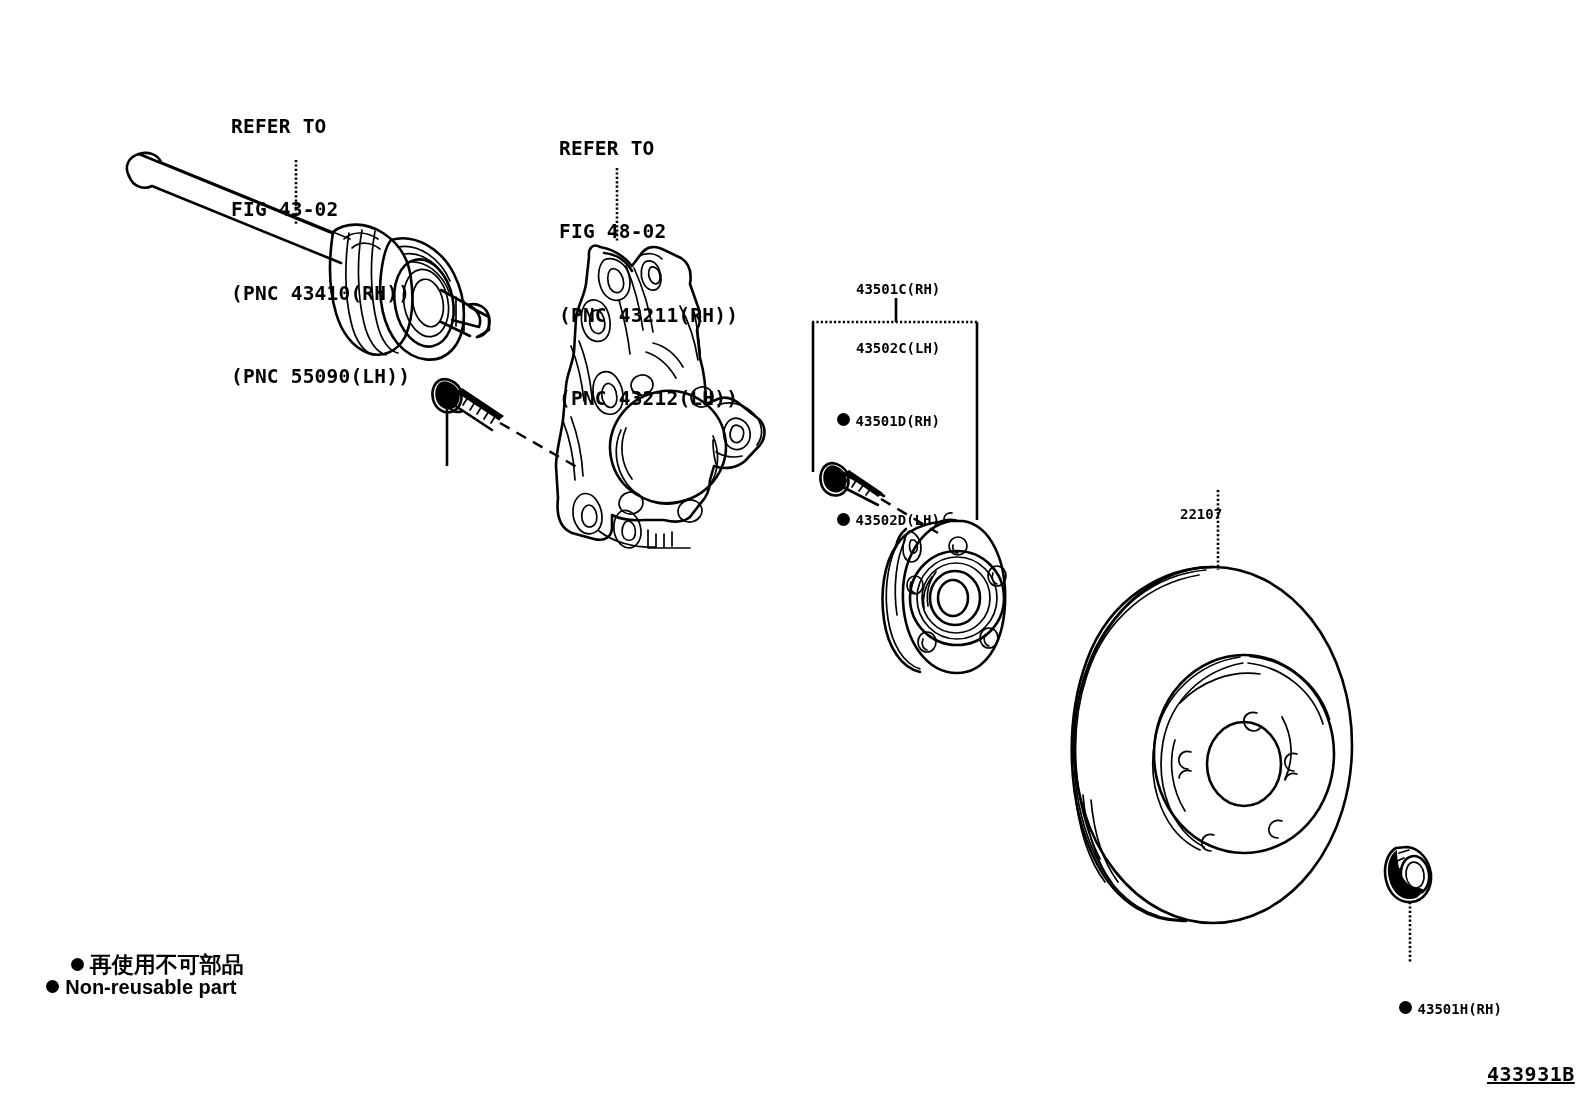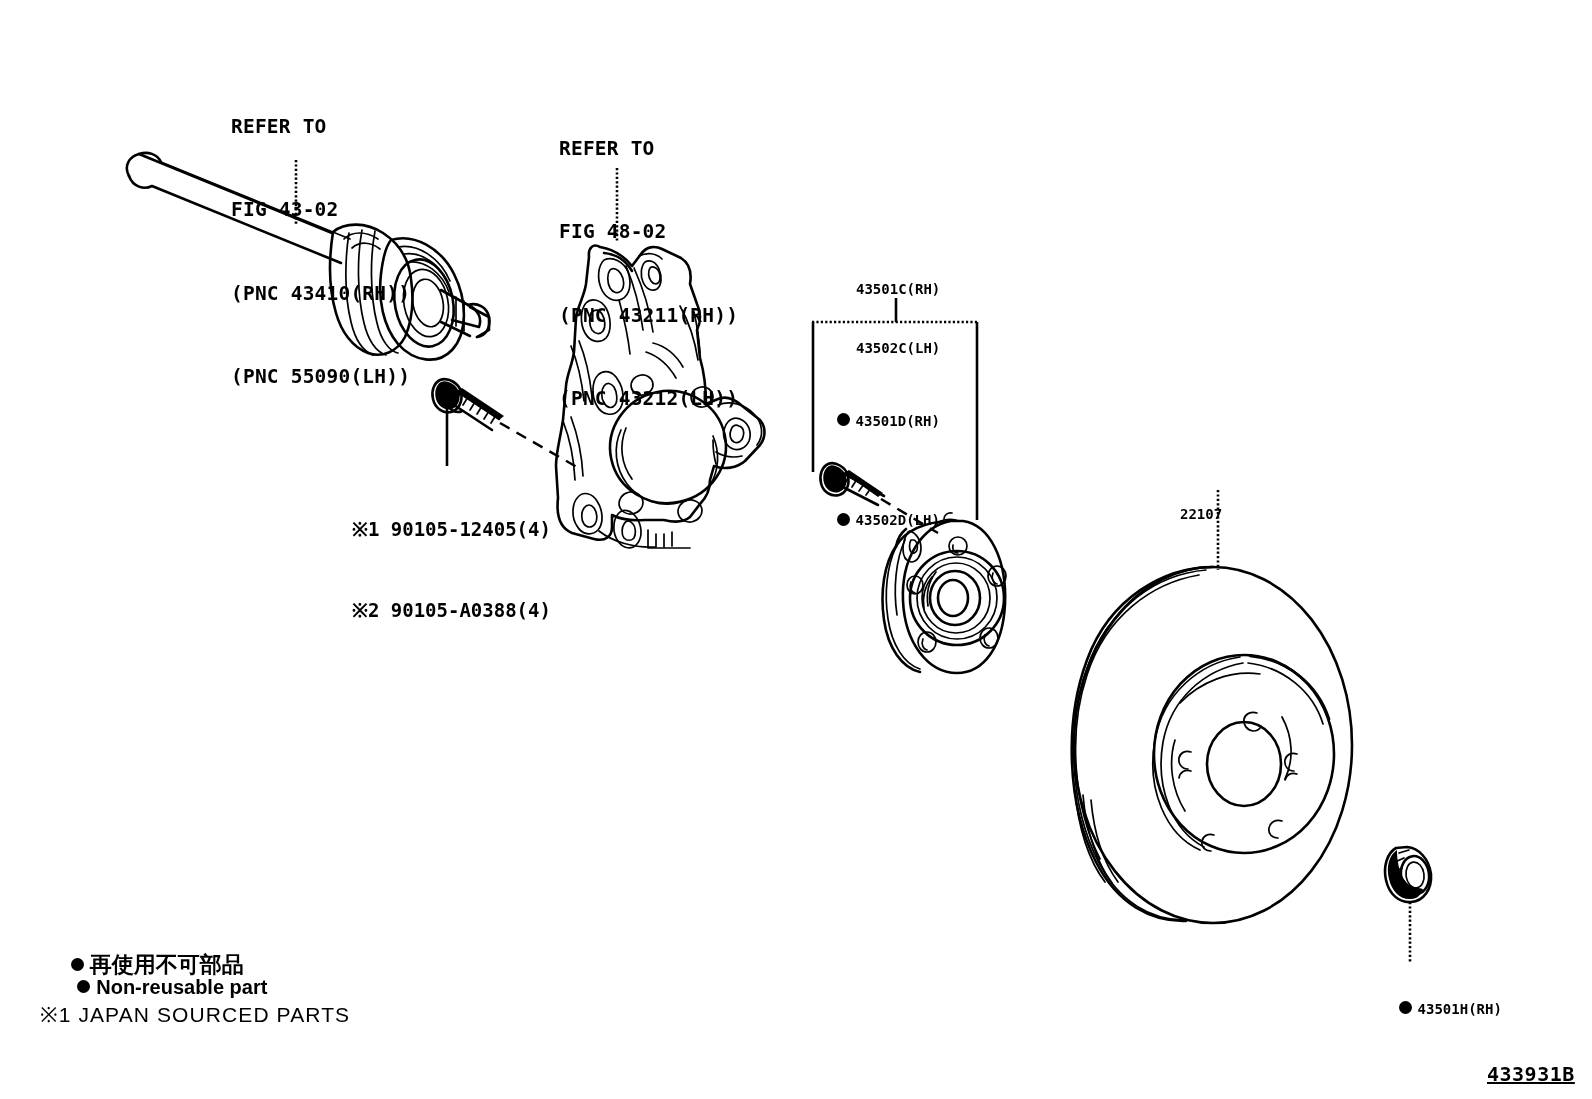--- a/index.html
+++ b/index.html
@@ -395,41 +395,36 @@
 
   <div class="lbl lbl-part" style="left:786px; top:352px;">
     <span class="row">
       <span class="bullet"></span><span>43501D(RH)</span>
     </span>
     <span class="row">
       <span class="bullet"></span><span>43502D(LH)</span>
     </span>
   </div>
 
-  <div class="lbl lbl-bolt" style="left:352px; top:462px;">
-    <span class="row">※1 90105-12405(4)</span>
-    <span class="row">※2 90105-A0388(4)</span>
-  </div>
 
   <div class="lbl lbl-part" style="left:1180px; top:465px;">
     <span class="row">22107</span>
   </div>
 
   <div class="lbl lbl-part" style="left:1348px; top:940px;">
     <span class="row">
       <span class="bullet"></span><span>43501H(RH)</span>
     </span>
     
   </div>
 
   <div class="legend-jp" style="left:40px; top:925px;">
     <span class="bullet"></span><span>再使用不可部品</span>
   </div>
 
-  <div class="legend-en" style="left:55px; top:953px;">
+  <div class="legend-en" style="left:24px; top:953px;">
     <span class="bullet"></span><span>Non-reusable part</span>
   </div>
 
-  <div class="legend-src" style="left:40px; top:1000px;">※1 JAPAN SOURCED PARTS</div>
 
   <div class="figno" style="left:1487px; top:1062px;">433931B</div>
 
 </div>
 
 </body></html>

